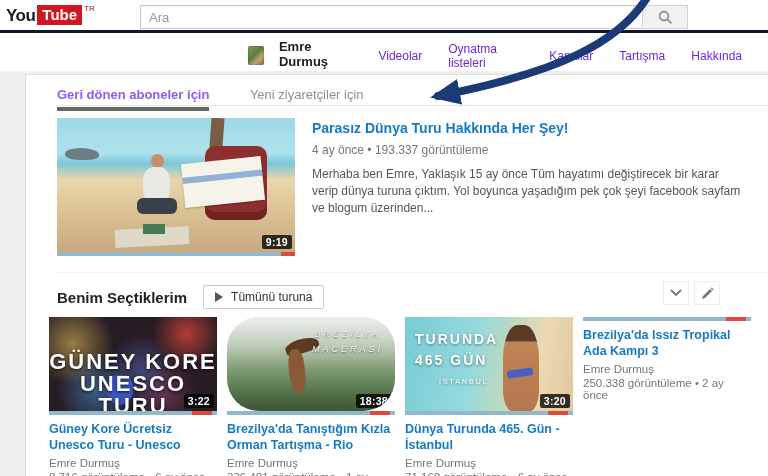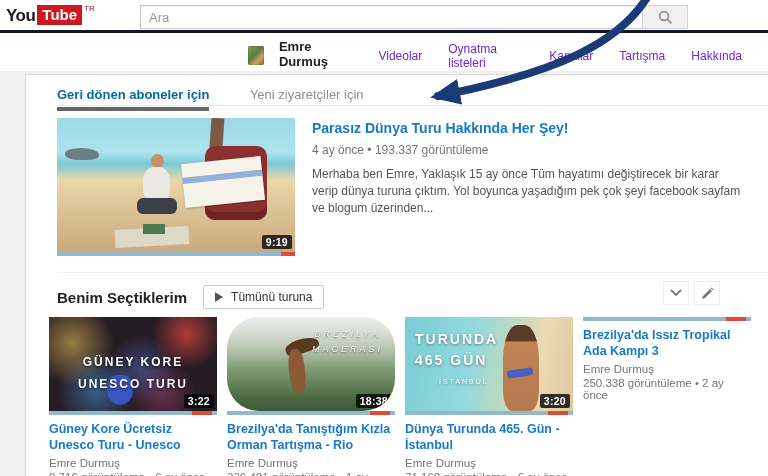--- a/index.html
+++ b/index.html
@@ -38,21 +38,21 @@
 
   
   .page-bg { position:absolute; left:0; top:71px; width:768px; height:405px; background:#f0f0f0; }
   .card { position:absolute; left:25px; top:74px; width:750px; height:402px;
     background:#fff; border-top:1px solid #dcdcdc; border-left:1px solid #dcdcdc;
     padding-left:31px; }
 
   
   .tabs-row { border-bottom:1px solid #e5e5e5; padding-top:10px; height:31px; }
   .tab { display:inline-block; font-size:13px; margin-right:36px; padding-bottom:5px; }
-  .tab.active { color:#0369a1; font-weight:700; border-bottom:4px solid #666; }
+  .tab.active { color:#8b5cf6; font-weight:700; border-bottom:4px solid #666; }
   .tab.inactive { color:#8f8f8f; }
 
   
   .featured { display:flex; margin-top:12px; }
   .feat-thumb-wrap { width:238px; flex:none; }
   .thumb { position:relative; overflow:hidden; }
   .feat-thumb { width:238px; height:134px;
     background:linear-gradient(180deg,#9ed9e6 0%,#aee2ec 26%,#7cc8da 34%,#e9d6ab 46%,#dcc496 68%,#c9a97e 100%); }
   .island { position:absolute; left:8px; top:30px; width:34px; height:12px; background:#6c7f87; border-radius:50% 60% 40% 50%; }
   .trunk { position:absolute; left:152px; top:0; width:13px; height:72px; background:#7a5c45; transform:rotate(4deg); }
@@ -98,21 +98,21 @@
 
   .t1 { background:
     radial-gradient(circle at 82% 18%, rgba(225,70,60,.75), transparent 22%),
     radial-gradient(circle at 14% 28%, rgba(245,205,90,.55), transparent 26%),
     radial-gradient(circle at 55% 55%, rgba(90,110,210,.5), transparent 32%),
     radial-gradient(circle at 28% 78%, rgba(70,140,210,.6), transparent 28%),
     radial-gradient(circle at 68% 82%, rgba(200,80,140,.4), transparent 25%),
     #261c24; }
   .t1-dress { position:absolute; left:58px; top:58px; width:26px; height:30px; background:#3a55c0; border-radius:40% 40% 50% 50%; }
   .t1-text { position:absolute; left:0; right:0; top:34px; text-align:center; color:#fff;
-    font-weight:700; font-size:12px; line-height:22px; letter-spacing:2px;
+    font-weight:700; font-size:22px; line-height:22px; letter-spacing:2px;
     text-shadow:0 1px 3px rgba(0,0,0,.8); }
   .t2 { background:linear-gradient(180deg,#d3dad1 0%,#a9bba0 30%,#74926a 62%,#49663f 88%,#3c5736 100%);border-radius:32px; }
   .t2-fog { position:absolute; inset:0; background:linear-gradient(180deg,rgba(255,255,255,.55),rgba(255,255,255,0) 55%); }
   .t2-girl { position:absolute; left:62px; top:32px; width:16px; height:44px; background:#8a5a38; border-radius:40%; transform:rotate(-6deg); }
   .t2-hair { position:absolute; left:58px; top:22px; width:34px; height:14px; background:#5b3a22; border-radius:60% 80% 40% 40%; transform:rotate(-18deg); }
   .t2-text { position:absolute; right:12px; top:10px; text-align:center; color:#f3f3ef;
     font-size:9px; font-style:italic; letter-spacing:3px; line-height:15px; text-shadow:0 1px 2px rgba(0,0,0,.5); }
   .t3 { background:linear-gradient(100deg,#79ccd6 0%,#93dade 40%,#b9d9c2 58%,#ecd9b2 78%,#dfc89e 100%); }
   .t3-girl { position:absolute; right:34px; top:8px; width:36px; height:86px; background:linear-gradient(180deg,#5b3a26 0%,#5b3a26 18%,#c08455 20%,#b5774f 100%); border-radius:40% 40% 25% 25%; }
   .t3-bikini { position:absolute; right:40px; top:52px; width:26px; height:8px; background:#4a5fc0; border-radius:3px; transform:rotate(-8deg); }

